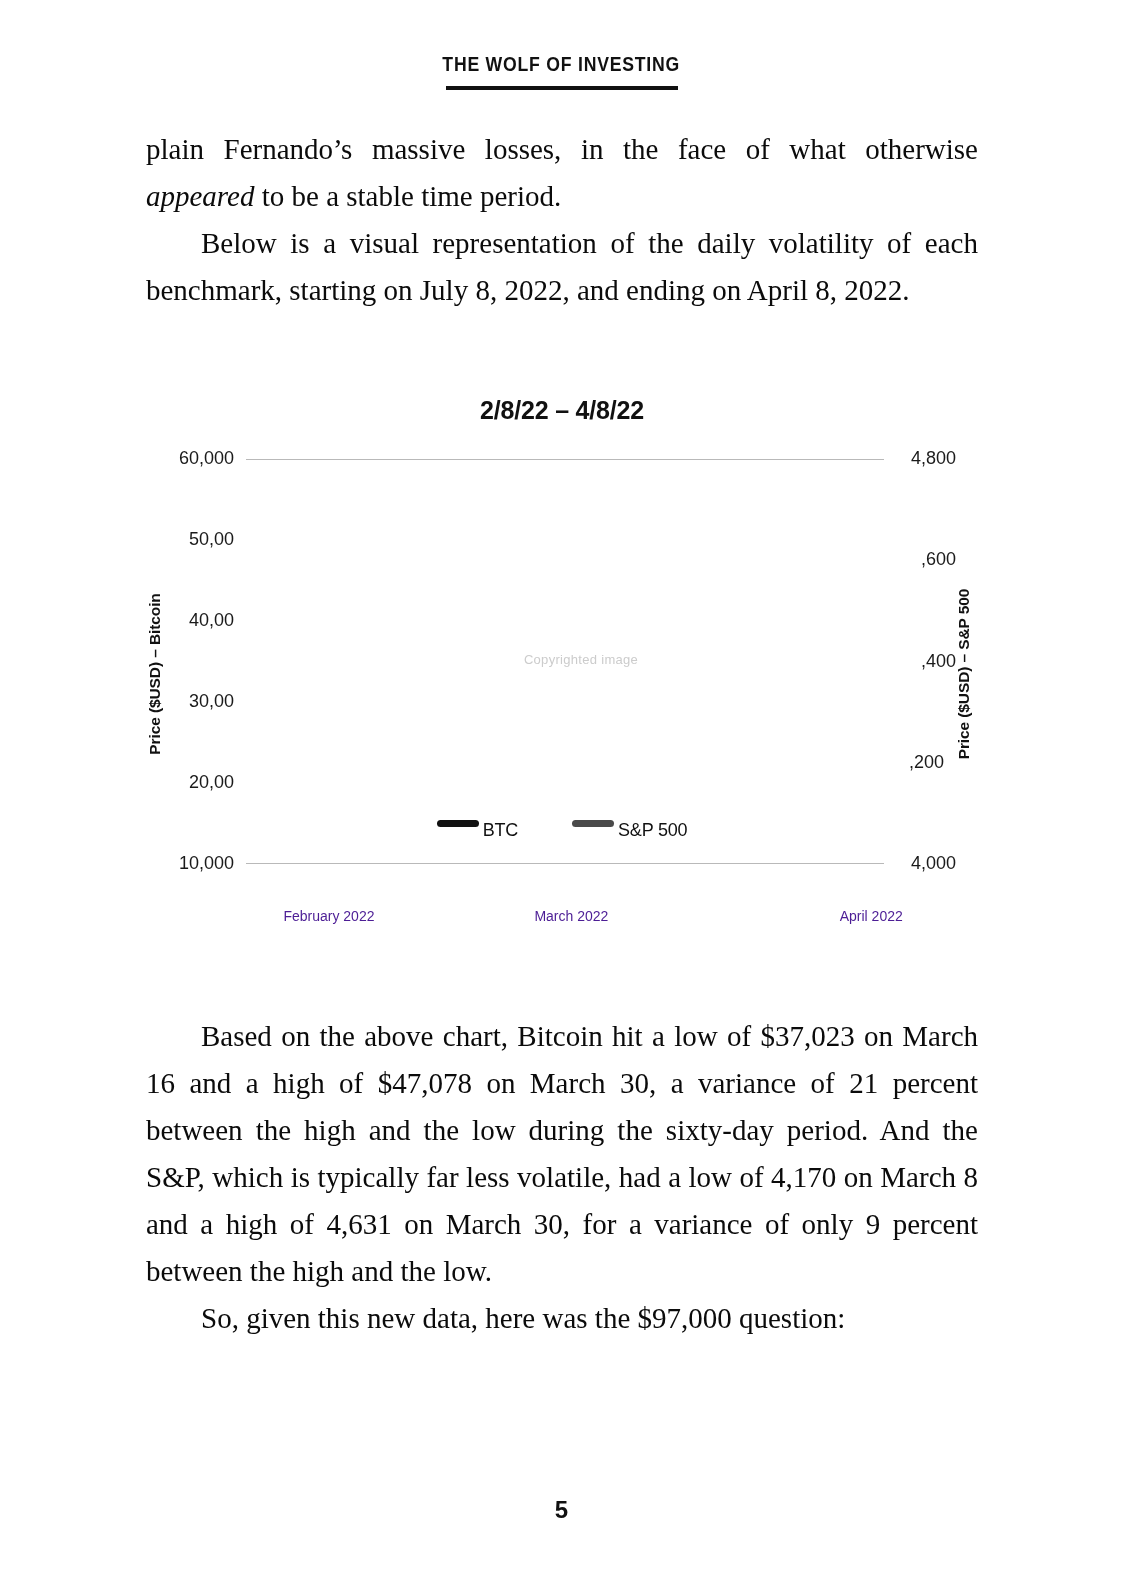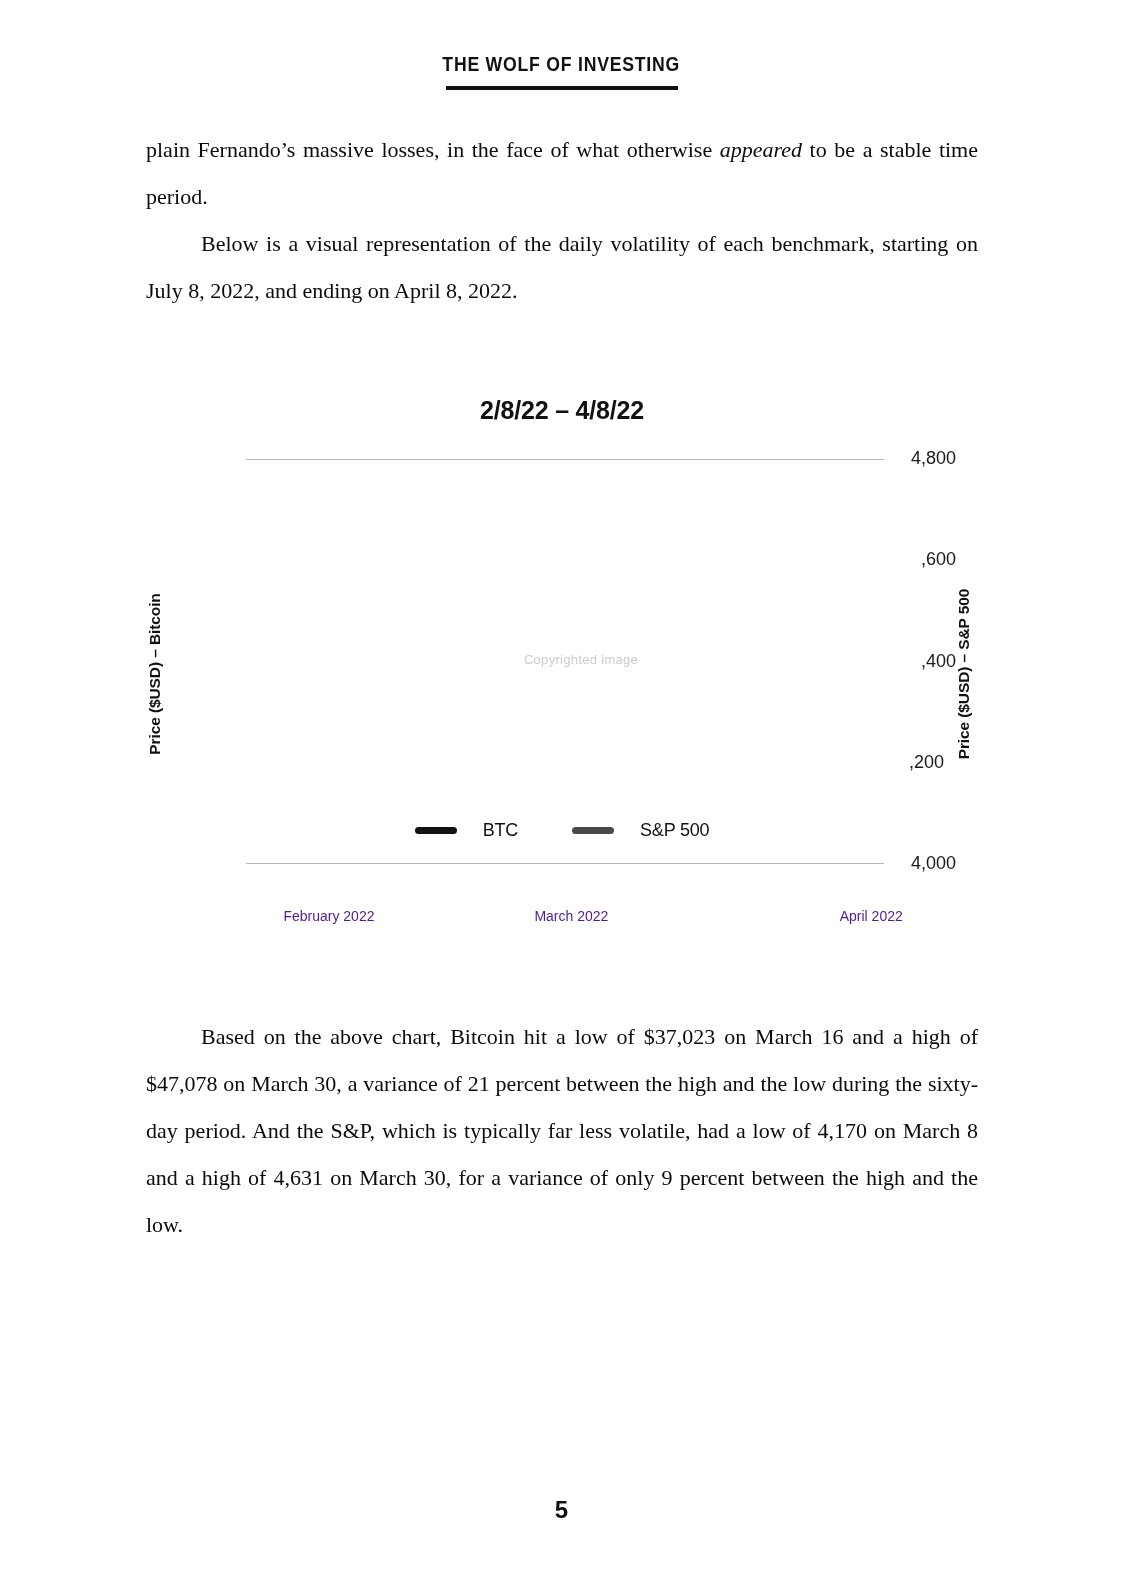--- a/index.html
+++ b/index.html
@@ -39,21 +39,21 @@
     height: 4px;
     background: #111111;
     margin: 10px auto 0 auto;
   }
 
   
   .body-block {
     position: absolute;
     left: 146px;
     width: 832px;
-    font-size: 22px;
+    font-size: 29px;
     line-height: 47px;
     text-align: justify;
     text-justify: inter-word;
     color: #0b0b0b;
   }
   .body-block p {
     margin: 0;
   }
   .body-block p.indent {
     text-indent: 55px;
@@ -182,22 +182,22 @@
     left: 0;
     top: 468px;
     width: 100%;
     display: flex;
     justify-content: center;
     align-items: center;
     gap: 54px;
   }
   .legend-entry {
     display: flex;
-    align-items: center;
-    gap: 26px;
+    align-items: flex-start;
+    gap: 4px;
   }
   .legend-swatch {
     width: 42px;
     height: 7px;
     border-radius: 4px;
   }
   .legend-label {
     font-family: "Liberation Sans", sans-serif;
     font-size: 18px;
     color: #111111;
@@ -247,20 +247,28 @@
   <p class="indent">Below is a visual representation of the daily volatility of each benchmark, starting on July 8, 2022, and ending on April 8, 2022.</p>
 </div>
 
 <div id="figure">
 
   <div id="chart-subtitle">2/8/22 – 4/8/22</div>
 
   <div class="axis-title" id="axis-title-left">Price ($USD) – Bitcoin</div>
   <div class="axis-title" id="axis-title-right">Price ($USD) – S&amp;P 500</div>
 
+  <div id="left-ticks">
+      <div class="tick-label tick-left" style="top: -11px;">60,000</div>
+      <div class="tick-label tick-left" style="top: 70px;">50,00</div>
+      <div class="tick-label tick-left" style="top: 151px;">40,00</div>
+      <div class="tick-label tick-left" style="top: 232px;">30,00</div>
+      <div class="tick-label tick-left" style="top: 313px;">20,00</div>
+      <div class="tick-label tick-left" style="top: 394px;">10,000</div>
+    </div>
   <div id="right-ticks">
       <div class="tick-label tick-right" style="top: -11px; right: 0px;">4,800</div>
       <div class="tick-label tick-right" style="top: 90.25px; right: 0px;">,600</div>
       <div class="tick-label tick-right" style="top: 191.5px; right: 0px;">,400</div>
       <div class="tick-label tick-right" style="top: 292.75px; right: 12px;">,200</div>
       <div class="tick-label tick-right" style="top: 394px; right: 0px;">4,000</div>
     </div>
 
   <div id="plot-area">
     <div class="gridline" id="gridline-top"></div>
@@ -281,15 +289,16 @@
 
   <div id="x-labels">
       <div class="x-label" style="left: 13%;">February 2022</div>
       <div class="x-label" style="left: 51%;">March 2022</div>
       <div class="x-label" style="left: 98%;">April 2022</div>
     </div>
 </div>
 
 <div class="body-block" id="body-bottom">
   <p class="indent">Based on the above chart, Bitcoin hit a low of $37,023 on March 16 and a high of $47,078 on March 30, a variance of 21 percent between the high and the low during the sixty-day period. And the S&amp;P, which is typically far less volatile, had a low of 4,170 on March 8 and a high of 4,631 on March 30, for a variance of only 9 percent between the high and the low.</p>
+  <p class="indent">So, given this new data, here was the $97,000 question:</p>
 </div>
 
 <div id="folio">5</div>
 
 </body></html>

